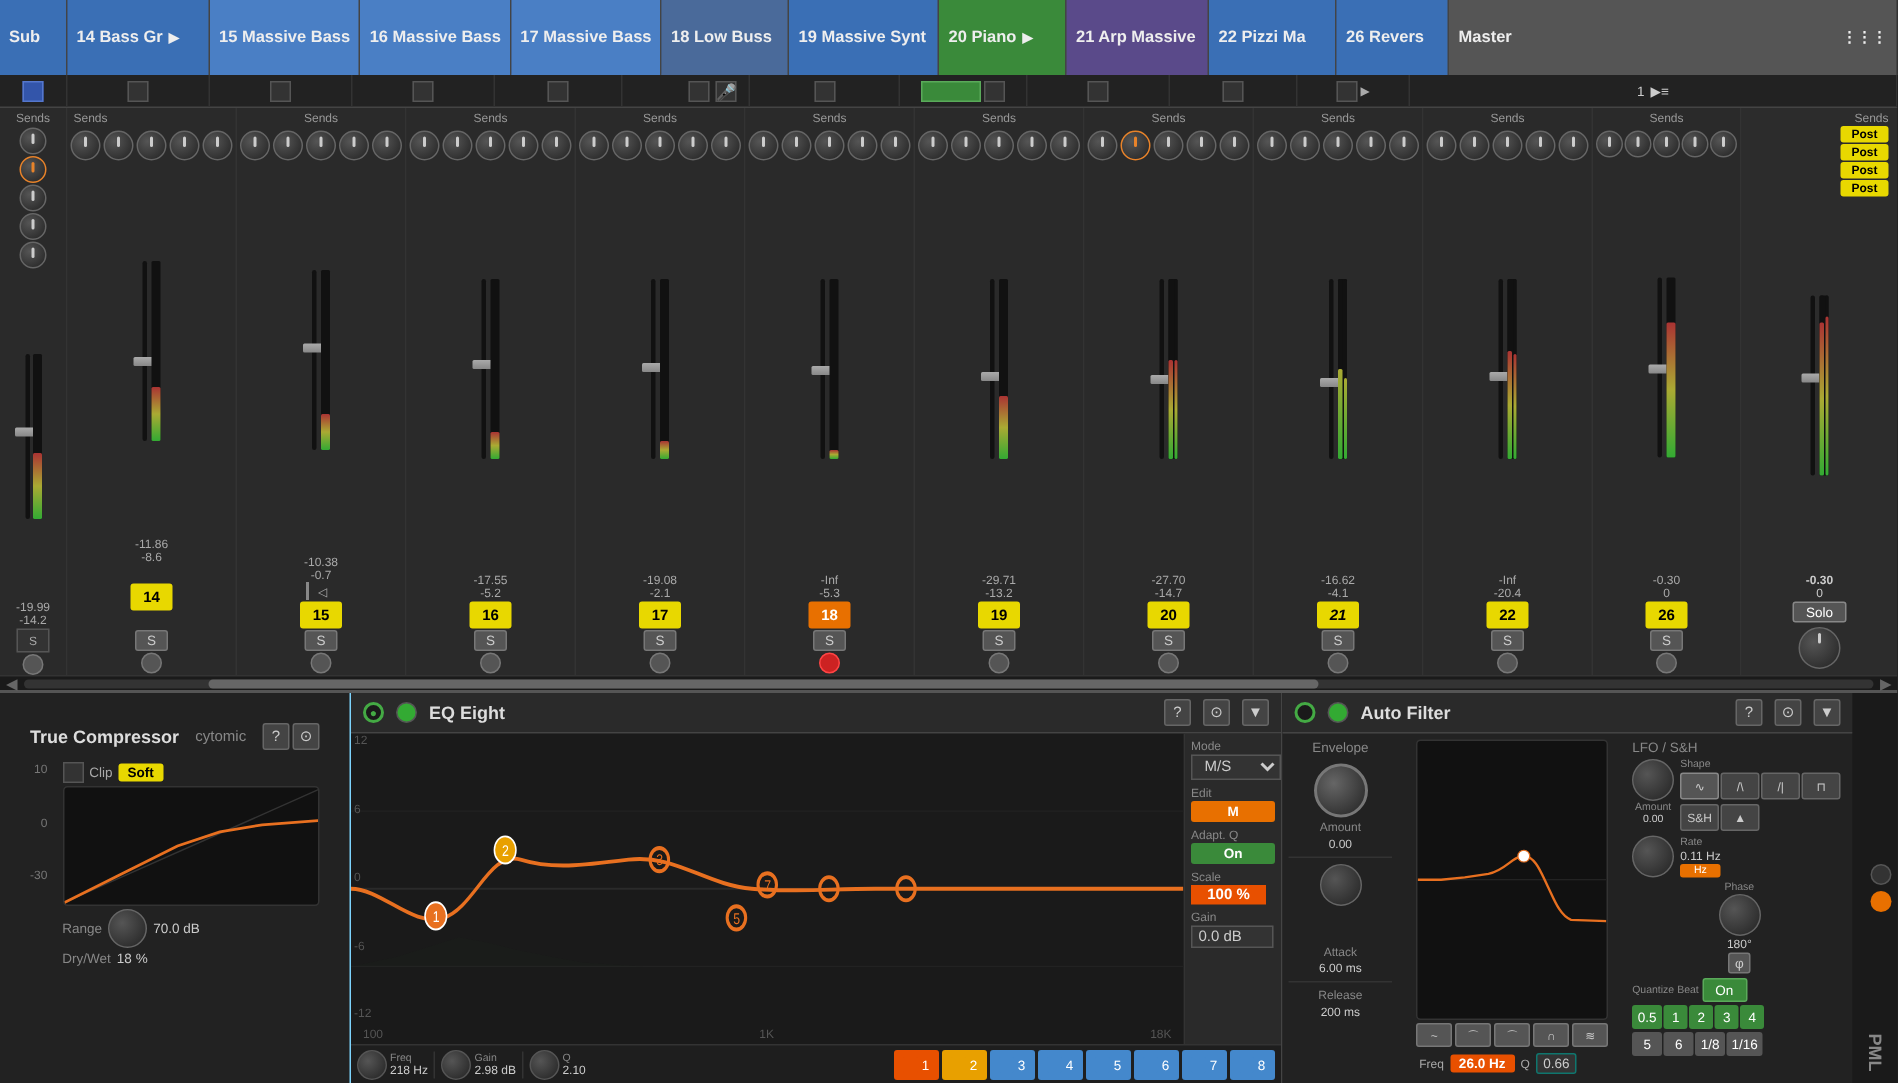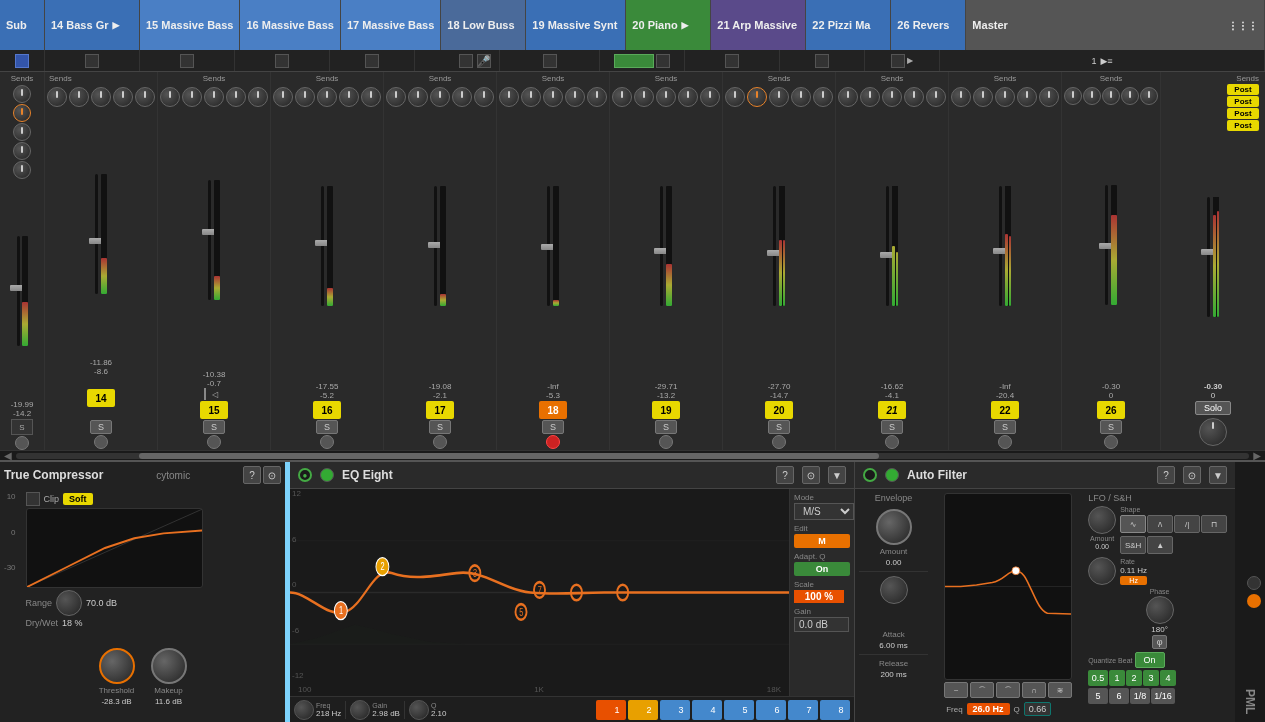--- a/index.html
+++ b/index.html
@@ -105,24 +105,24 @@
     
     .plugins-area {
       display: flex;
       height: 262px;
       background: #1a1a1a;
       border-top: 2px solid #555;
     }
 
     
     .plugin-compressor {
-      width: 290px;
+      width: 234px;
       background: #222;
-      border-right: 5px solid #7dd3fc;
-      padding: 4px;
+      border-right: 1px solid #7dd3fc;
+      padding: 20px;
       display: flex;
       flex-direction: column;
     }
 
     .plugin-header {
       display: flex;
       justify-content: space-between;
       align-items: center;
       margin-bottom: 8px;
     }
@@ -859,32 +859,20 @@
           <span style="color:#ccc;">70.0 dB</span>
         </div>
 
         <div style="display:flex; align-items:center; gap:4px; font-size:9px;">
           <span style="color:#888;">Dry/Wet</span>
           <span style="color:#ccc;">18 %</span>
         </div>
       </div>
     </div>
 
-    <div style="display:flex; gap:16px; justify-content:center; margin-top:8px; flex:1; align-items:center;">
-      <div style="display:flex; flex-direction:column; align-items:center; gap:2px;">
-        <div class="knob-large" style="border-color:#e87000;"></div>
-        <span style="font-size:8px;color:#888;">Threshold</span>
-        <span style="font-size:8px;color:#ccc;">-28.3 dB</span>
-      </div>
-      <div style="display:flex; flex-direction:column; align-items:center; gap:2px;">
-        <div class="knob-large"></div>
-        <span style="font-size:8px;color:#888;">Makeup</span>
-        <span style="font-size:8px;color:#ccc;">11.6 dB</span>
-      </div>
-    </div>
   </div>
 
   <div class="plugin-eq">
     <div class="eq-header">
 
       <div style="width:14px;height:14px;border-radius:50%;border:2px solid #4a4;background:#1a1a1a;cursor:pointer;display:flex;align-items:center;justify-content:center;">
         <span style="font-size:8px;color:#4a4;">●</span>
       </div>
       <div style="width:14px;height:14px;border-radius:50%;border:1px solid #555;background:#3a3;cursor:pointer;"></div>
       <span style="font-size:12px;font-weight:bold;color:#ddd;flex:1;">EQ Eight</span>

